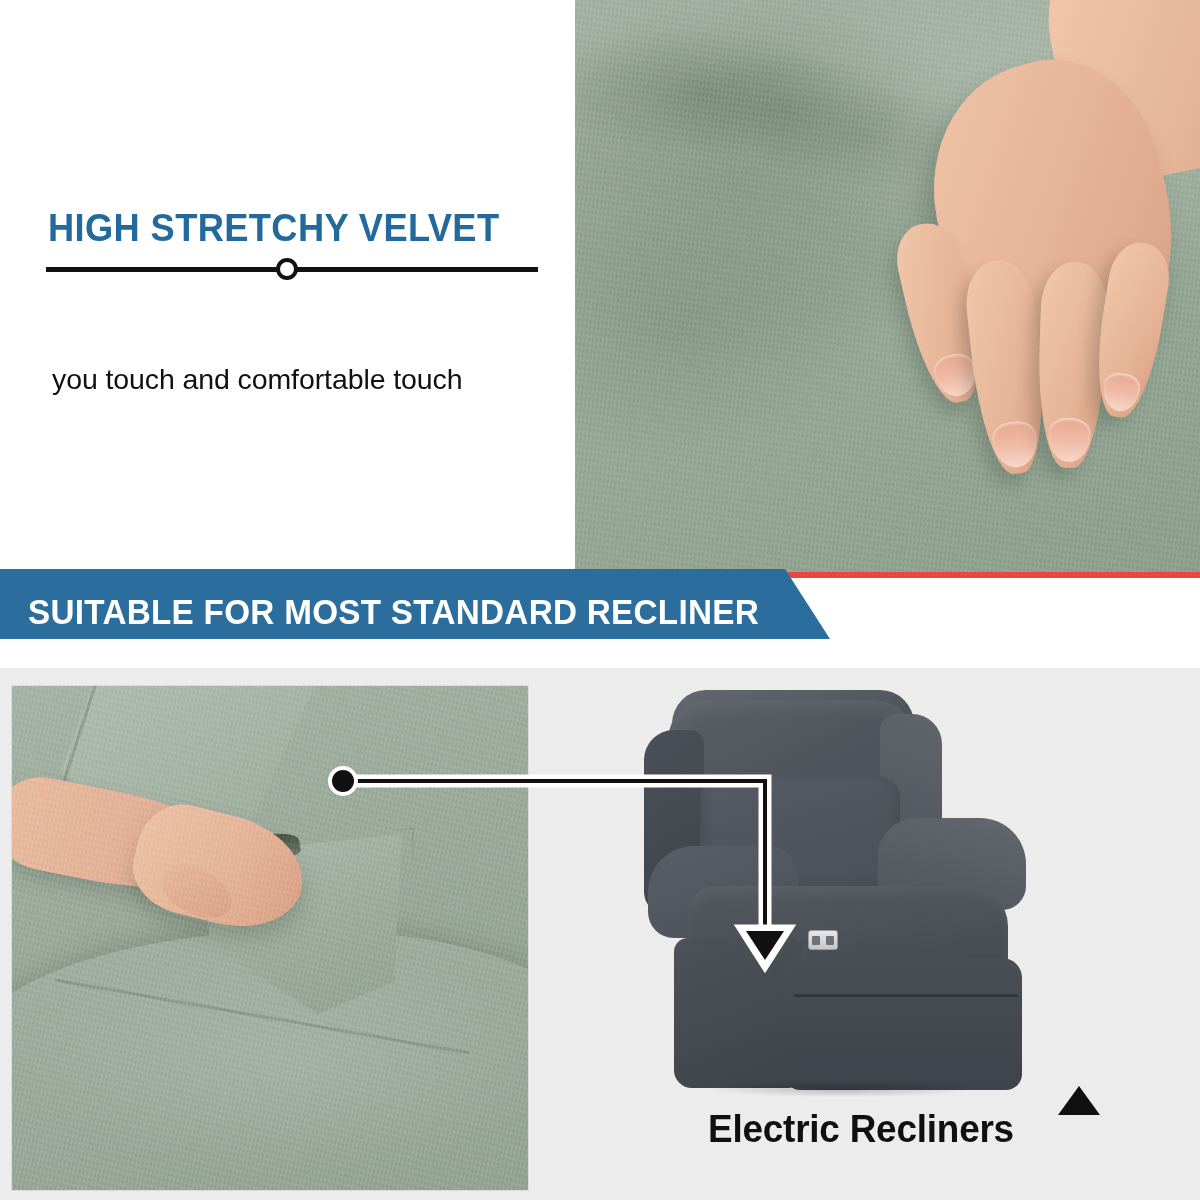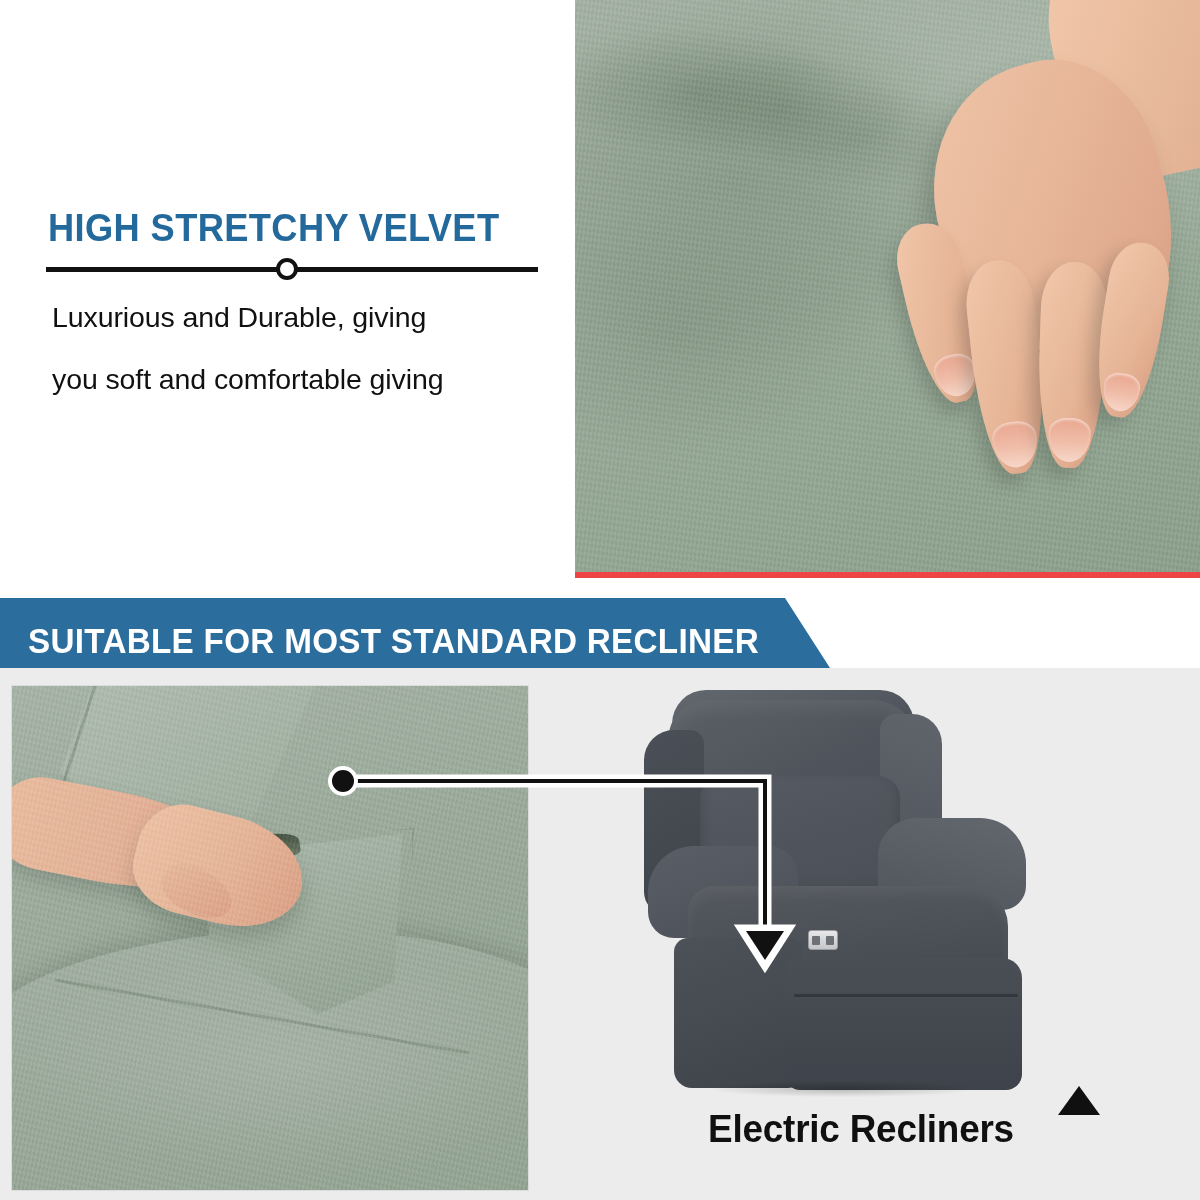--- a/index.html
+++ b/index.html
@@ -139,21 +139,21 @@
   #f-ring   { left: 196px; top: 292px; width: 66px;  height: 206px; transform: rotate(2deg); }
   #f-pinky  { left: 258px; top: 272px; width: 60px;  height: 176px; transform: rotate(9deg); }
   #f-index  .nail { bottom: 6px;  width: 40px; height: 42px; }
   #f-middle .nail { bottom: 6px;  width: 44px; height: 46px; }
   #f-ring   .nail { bottom: 6px;  width: 42px; height: 44px; }
   #f-pinky  .nail { bottom: 6px;  width: 36px; height: 38px; }
 
   
   #banner-wrap {
     position: absolute;
-    left: 0; top: 598px;
+    left: 0; top: 569px;
     width: 840px; height: 86px;
   }
   #banner-shape {
     position: absolute;
     left: 0; top: 0;
     width: 840px; height: 70px;
     background: #2b6d9c;
     clip-path: polygon(0 0, 785px 0, 830px 100%, 0 100%);
   }
   #banner-text {
@@ -442,22 +442,21 @@
 <body>
 
 <div id="top-section">
 
   <div id="top-copy">
     <div id="headline">HIGH STRETCHY VELVET</div>
 
     <div id="divider"></div>
     <div id="divider-dot"></div>
 
-    <div class="subline" id="subline-1">Luxurious and Durable, giving</div>
-    <div class="subline" id="subline-2">you soft and comfortable giving</div>
+    <div class="subline" id="subline-2">you touch and comfortable touch</div>
   </div>
 
   <div id="velvet-photo">
     <div class="nap"></div>
     <div class="sheen"></div>
 
     <div id="hand">
       <div class="forearm"></div>
       <div class="palm"></div>
       <div class="finger" id="f-index">

